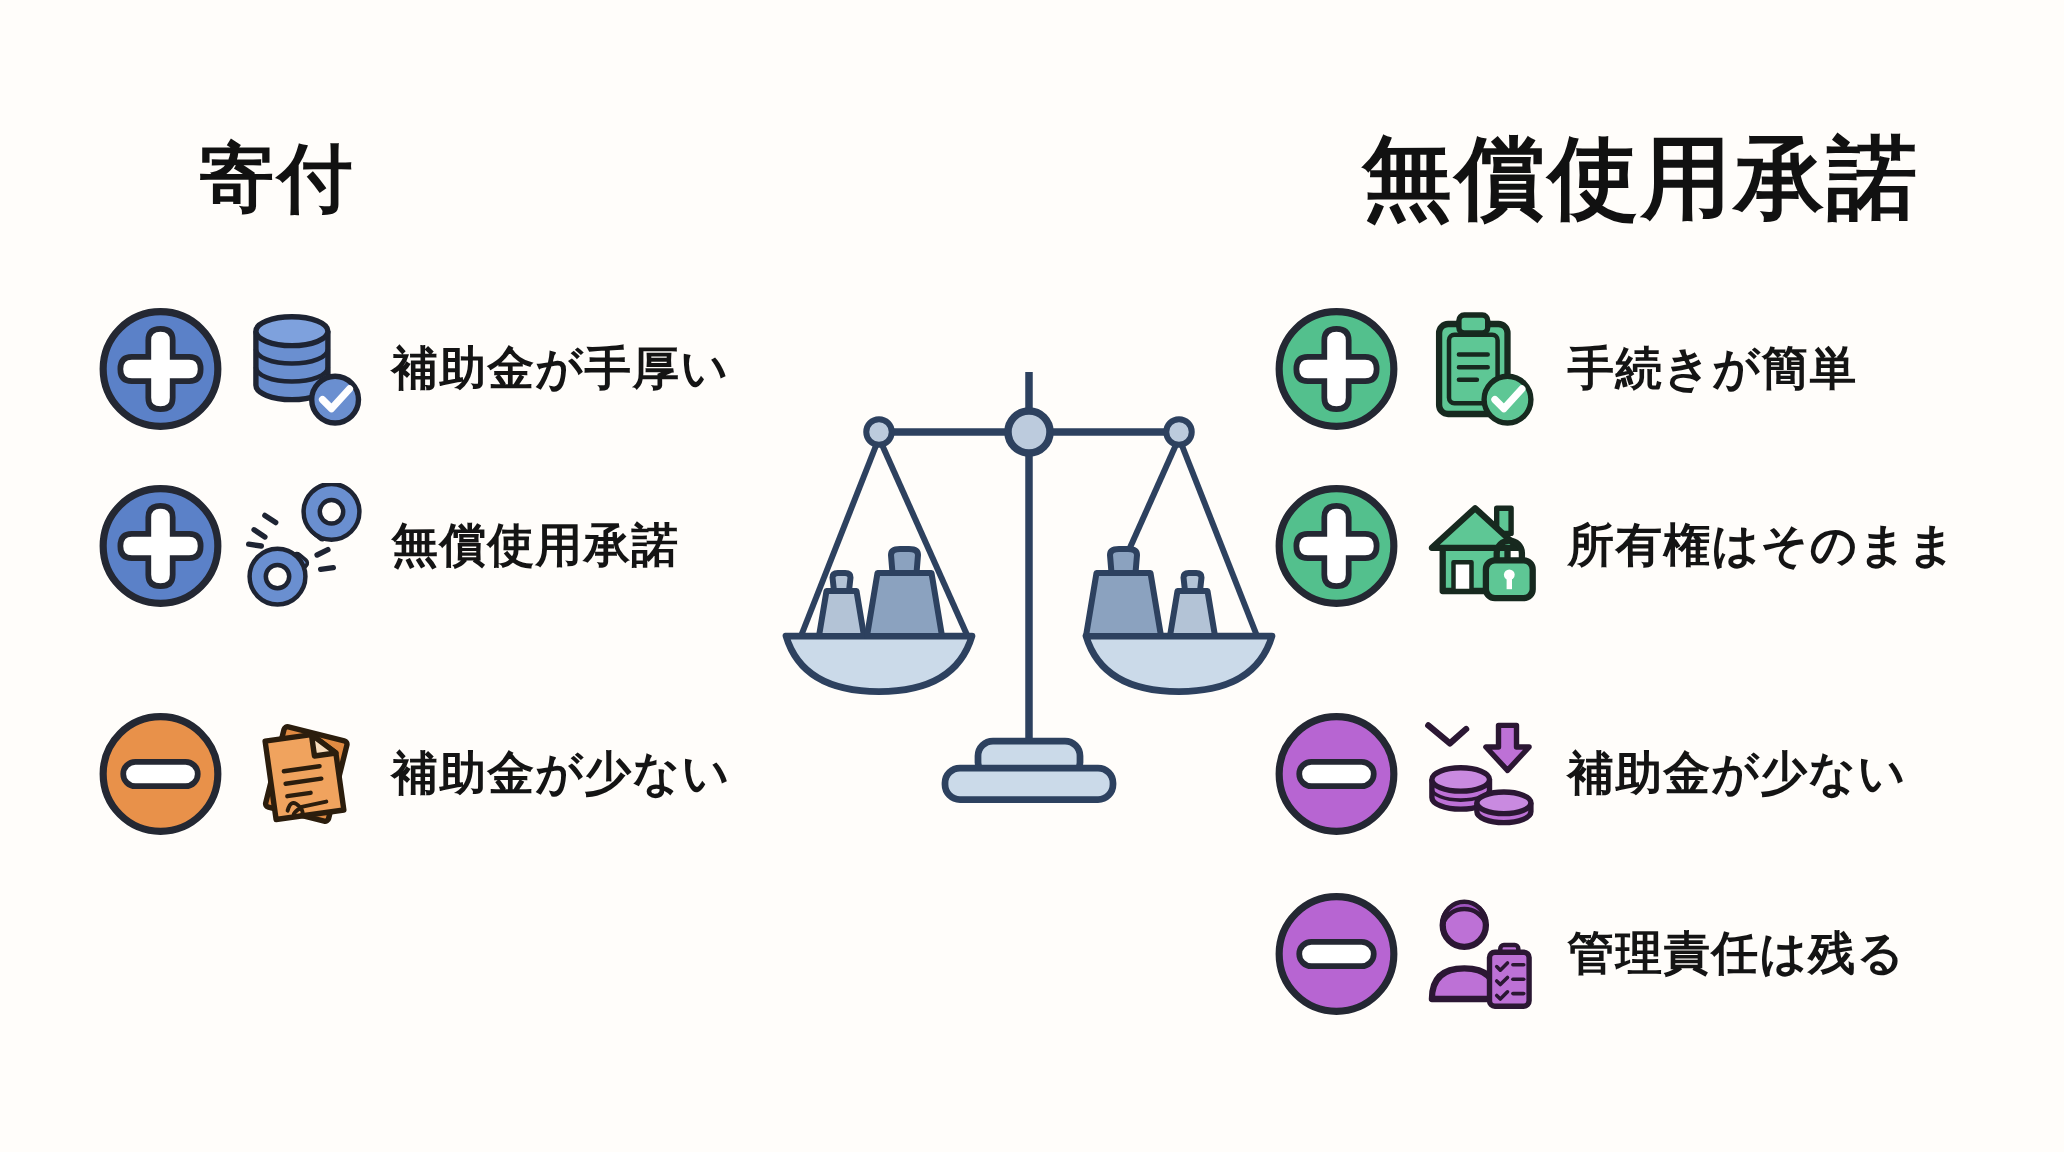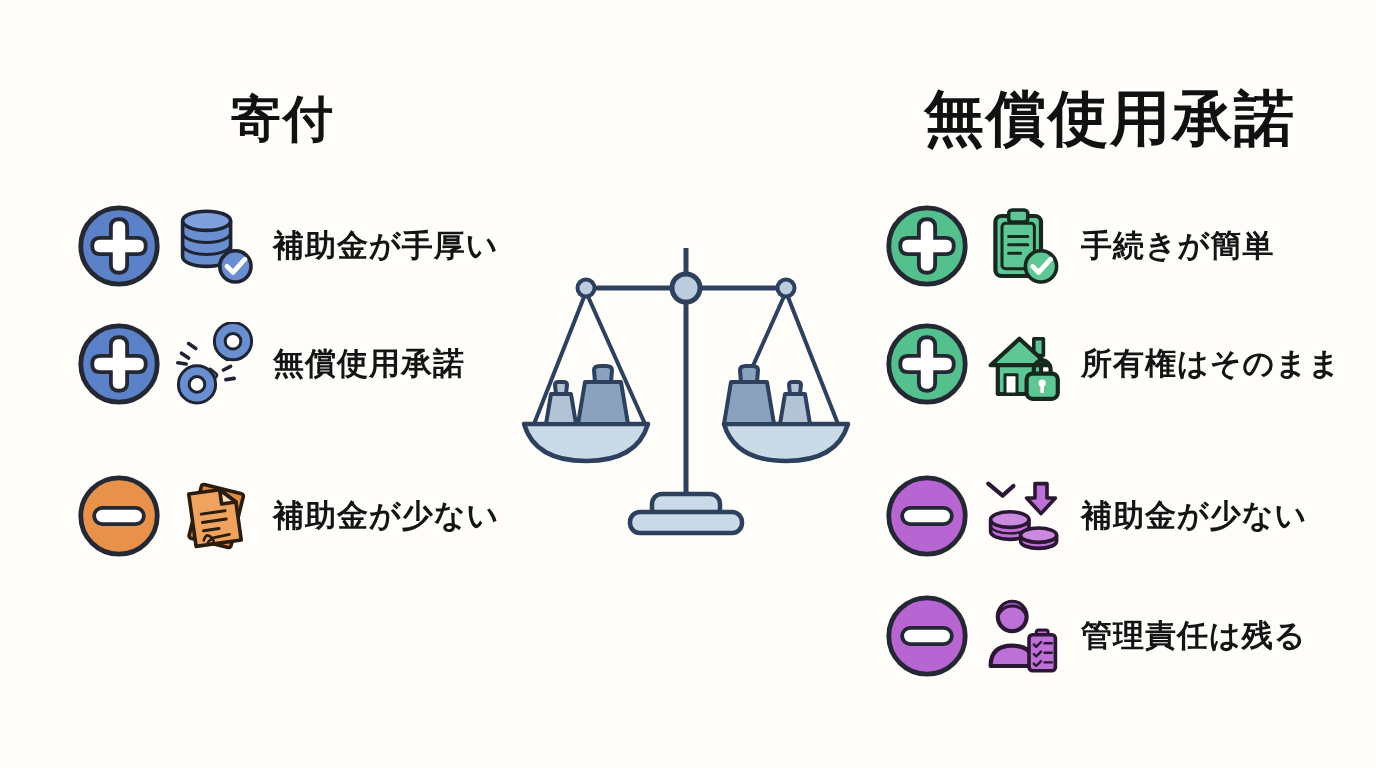--- a/index.html
+++ b/index.html
@@ -5,28 +5,28 @@
   html,body{margin:0;padding:0;}
   body{
     width:1376px;height:768px;position:relative;overflow:hidden;
     background:#fffdfa;
     font-family:"Liberation Sans","DejaVu Sans",sans-serif;
     color:#141414;
   }
   .stage{position:absolute;inset:0;}
   .col-title{
     position:absolute;top:84px;height:70px;line-height:70px;
-    font-weight:800;font-size:50px;color:#111;text-align:center;
+    font-weight:800;font-size:50px;color:#111;
     letter-spacing:2px;white-space:nowrap;
   }
   .col-title.left{left:133px;width:300px;}
   .col-title.right{left:908px;width:404px;font-size:60px;}
   .row{position:absolute;display:flex;align-items:center;height:86px;}
-  .row.left{left:76px;}
-  .row.right{left:884px;}
+  .row.left{left:64px;}
+  .row.right{left:848px;}
   .badge{width:86px;height:86px;flex:0 0 86px;}
   .item-icon{width:84px;height:84px;flex:0 0 84px;margin-left:11px;}
   .item-label{
     margin-left:16px;font-size:31px;font-weight:800;color:#141414;
     white-space:nowrap;letter-spacing:1px;
   }
   .badge .ring{stroke:#242833;stroke-width:5;}
   .badge .glyph{fill:#ffffff;stroke:#242833;stroke-width:4;}
   .b-blue   .ring{fill:#5b81c8;}
   .b-green  .ring{fill:#53c08d;}

